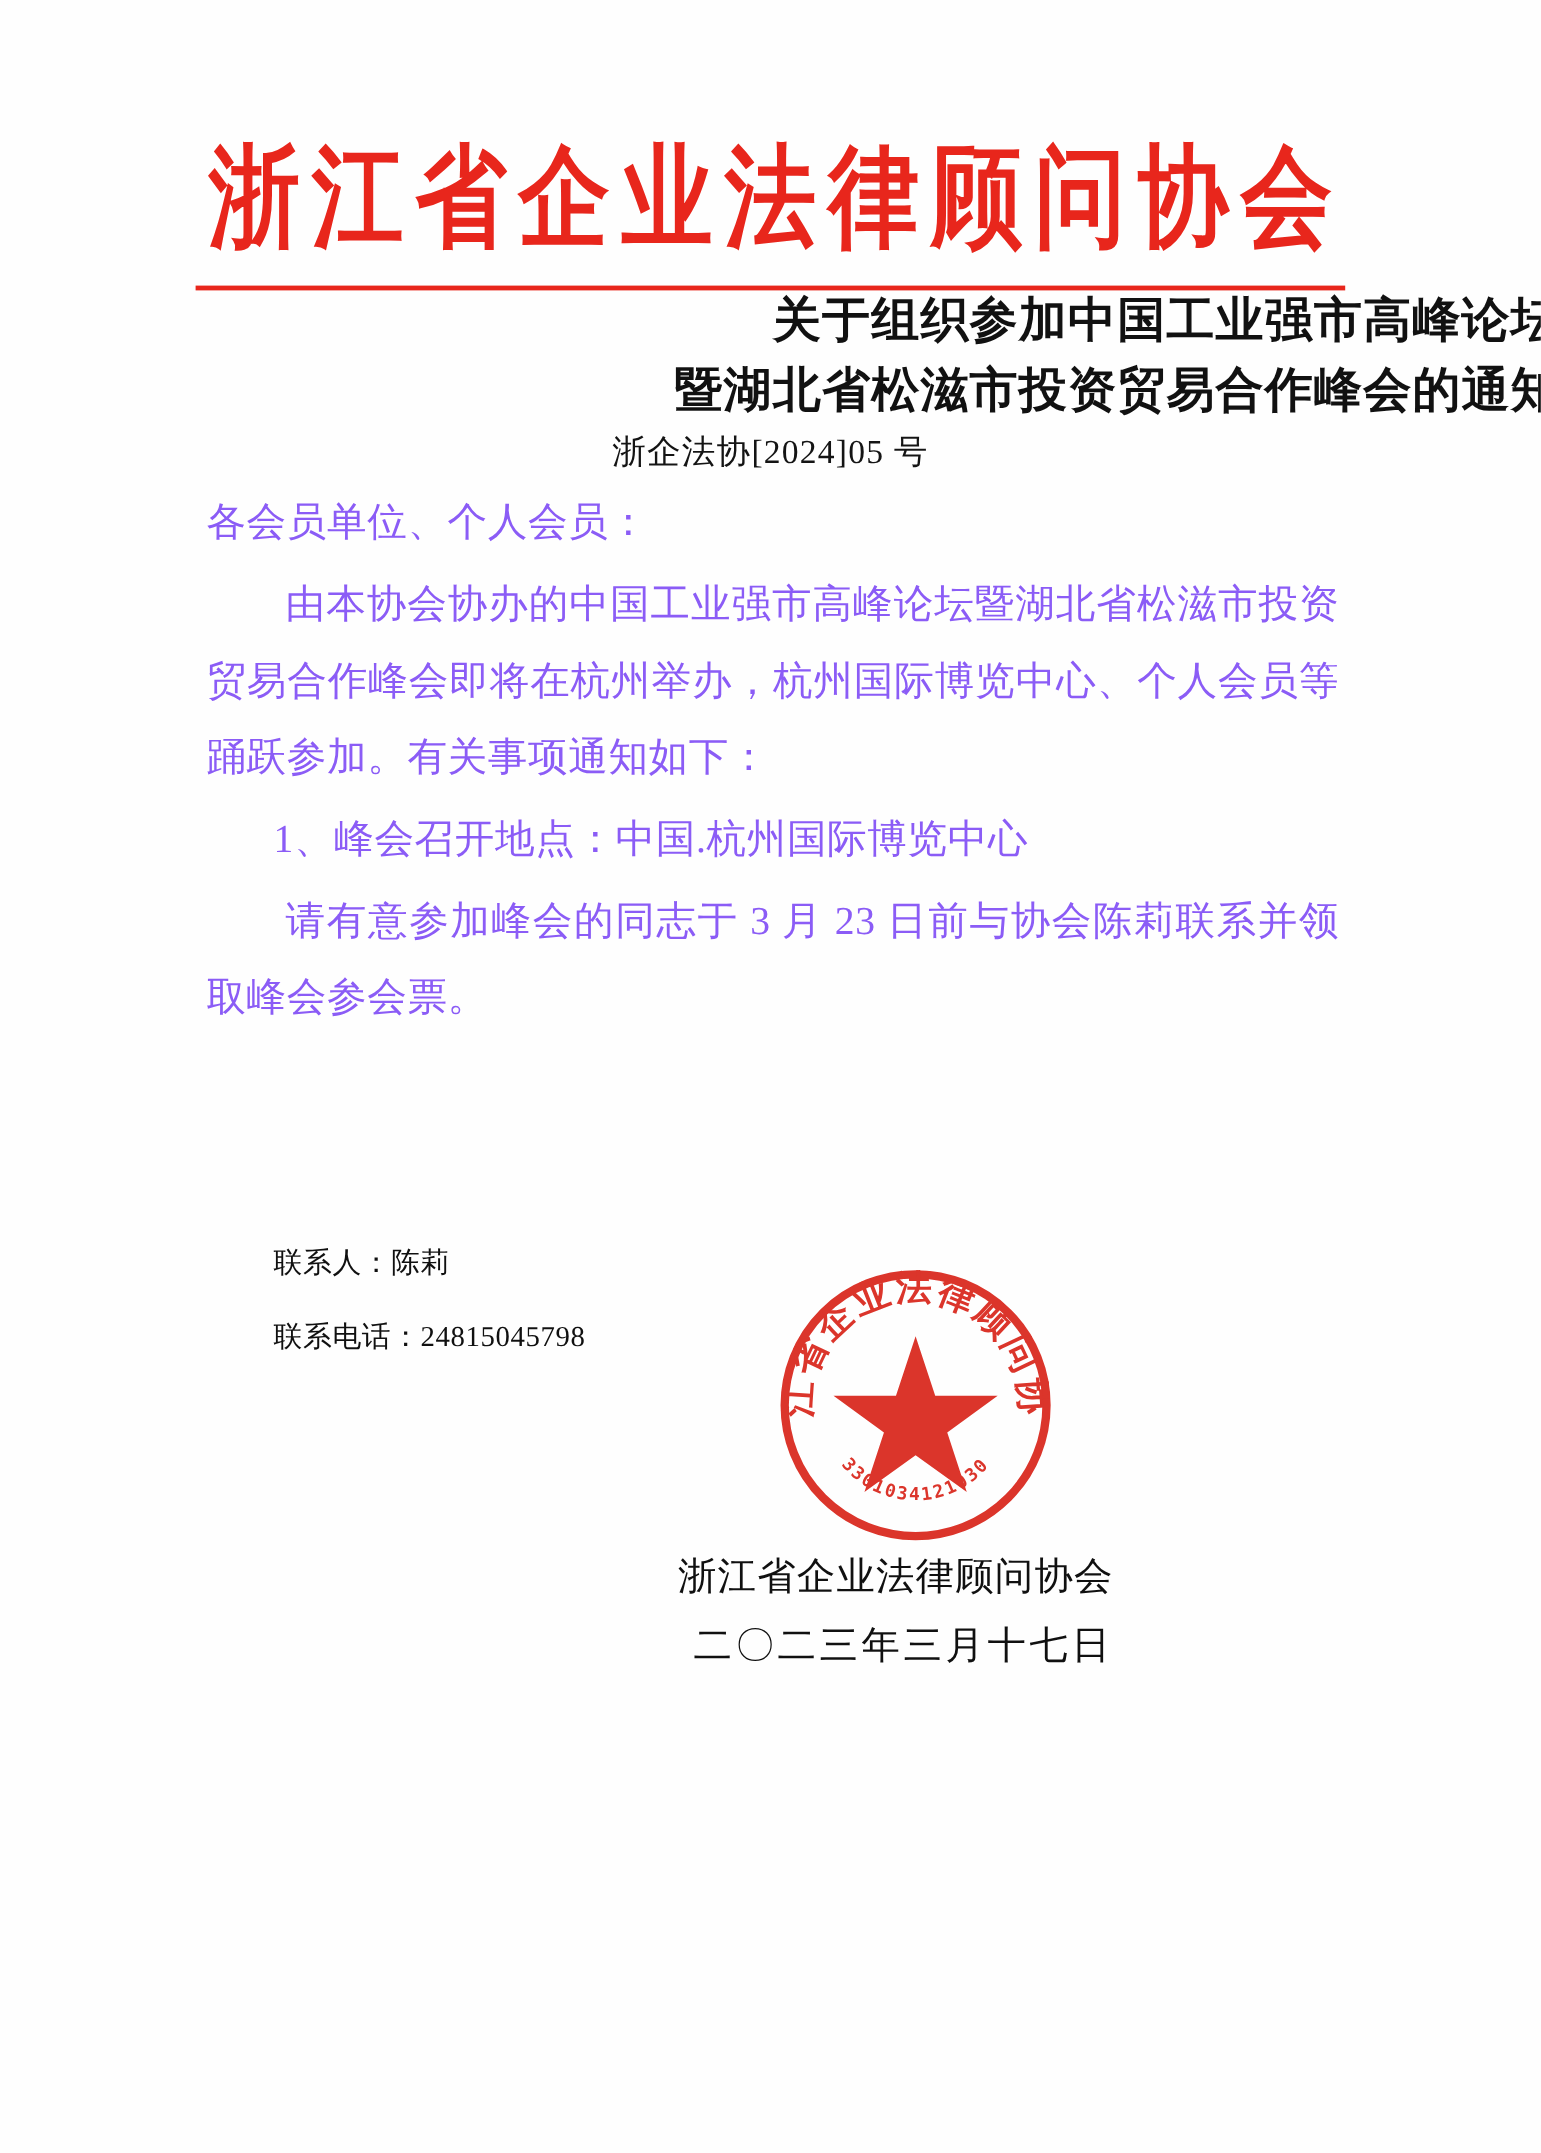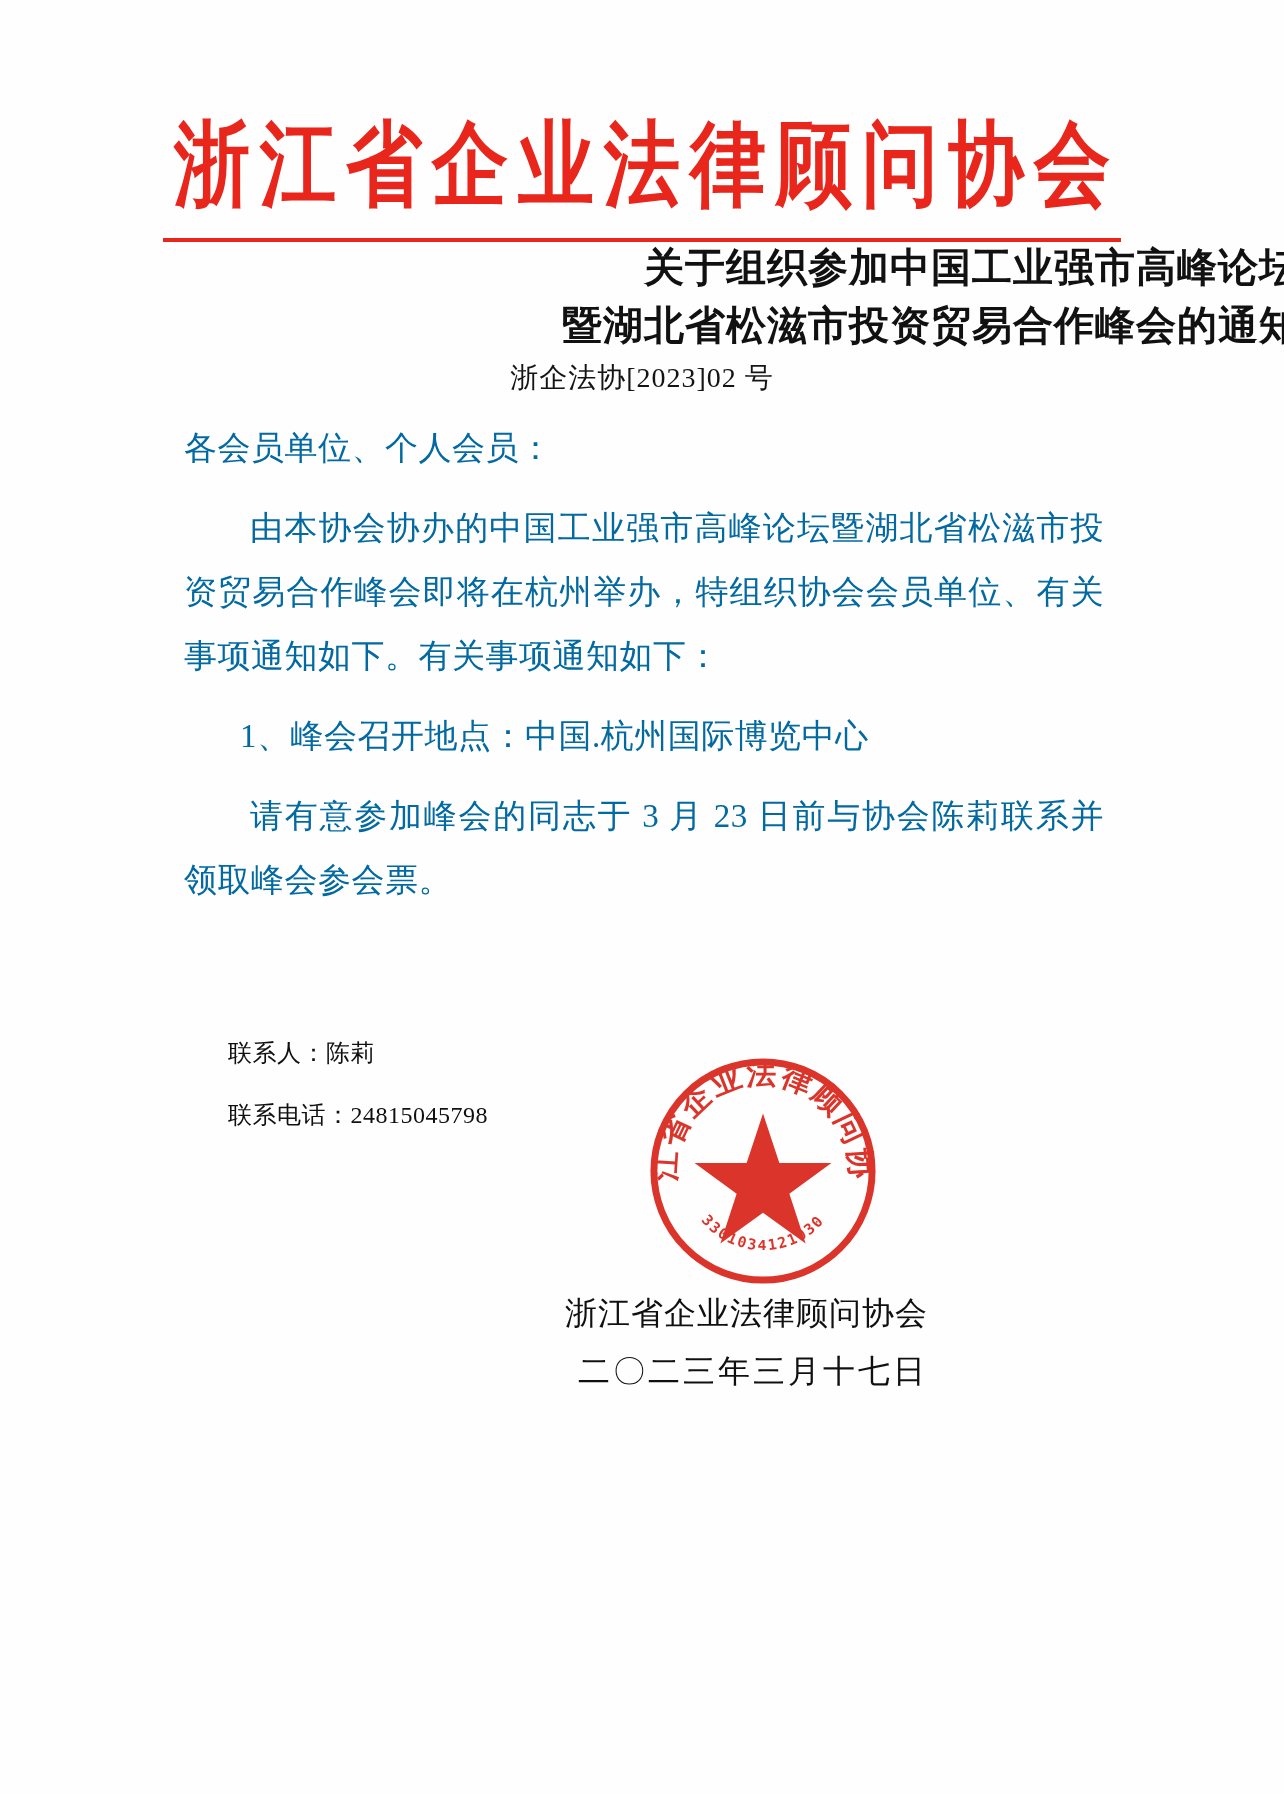--- a/index.html
+++ b/index.html
@@ -87,24 +87,24 @@
   .body-block {
     position: absolute;
     top: 400px;
     left: 168px;
     width: 952px;
   }
   .para {
     font-size: 33px;
     line-height: 64px;
     letter-spacing: 0.5px;
-    color: #0369a1;
+    color: #8b5cf6;
     text-align: justify;
     text-justify: inter-ideograph;
-    margin: 16px;
+    margin: 4px;
   }
   .para.salutation { text-indent: 0; margin-bottom: 2px; }
   .para.indent { text-indent: 66px; }
   .para.item { text-indent: 56px; }
 
   
   .contact-block {
     position: absolute;
     top: 1022px;
     left: 228px;
@@ -160,25 +160,25 @@
   <div class="letterhead">
     <div class="letterhead-title">浙江省企业法律顾问协会</div>
   </div>
   <div class="letterhead-rule"></div>
 
   <div class="doc-title">
     <div class="doc-title-line">关于组织参加中国工业强市高峰论坛</div>
     <div class="doc-title-line">暨湖北省松滋市投资贸易合作峰会的通知</div>
   </div>
 
-  <div class="doc-number">浙企法协[2023]02 号</div>
+  <div class="doc-number">浙企法协[2024]05 号</div>
 
   <div class="body-block">
     <p class="para salutation">各会员单位、个人会员：</p>
-    <p class="para indent">由本协会协办的中国工业强市高峰论坛暨湖北省松滋市投资贸易合作峰会即将在杭州举办，特组织协会会员单位、有关事项通知如下。有关事项通知如下：</p>
+    <p class="para indent">由本协会协办的中国工业强市高峰论坛暨湖北省松滋市投资贸易合作峰会即将在杭州举办，杭州国际博览中心、个人会员等踊跃参加。有关事项通知如下：</p>
     <p class="para item">1、峰会召开地点：中国.杭州国际博览中心</p>
     <p class="para indent">请有意参加峰会的同志于 3 月 23 日前与协会陈莉联系并领取峰会参会票。</p>
   </div>
 
   <div class="contact-block">
     <div class="contact-line">联系人：陈莉</div>
     <div class="contact-line">联系电话：24815045798</div>
   </div>
 
   <div class="seal">

